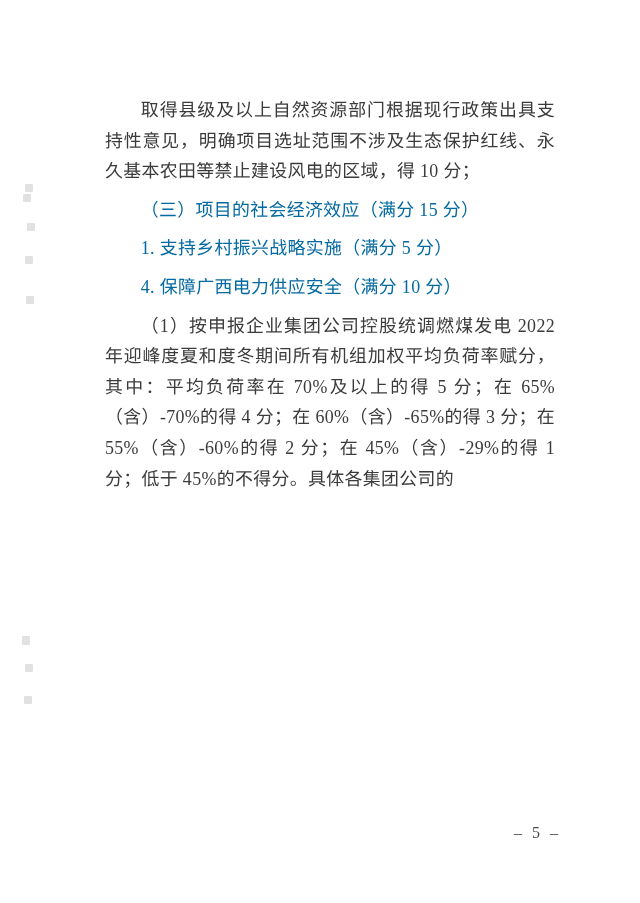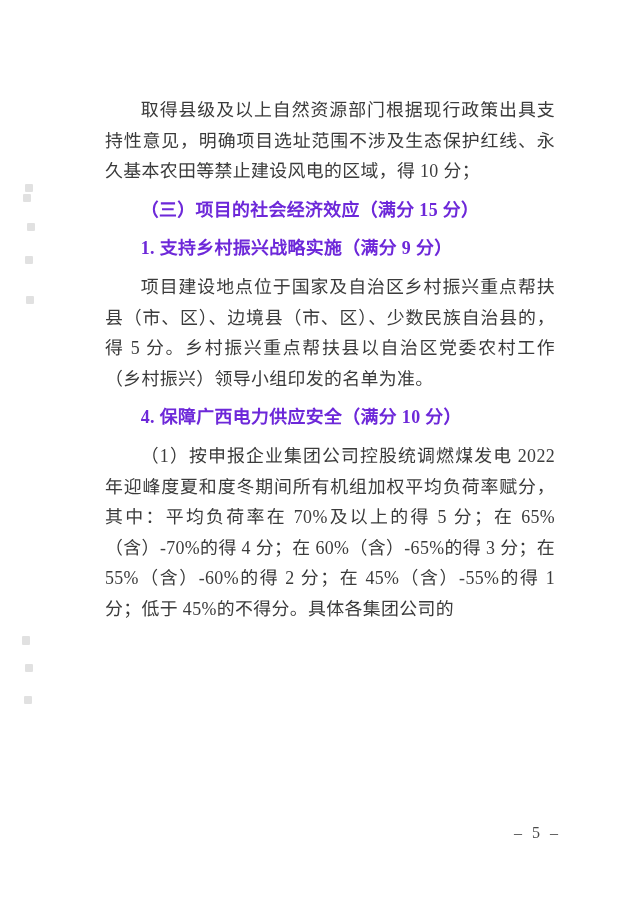--- a/index.html
+++ b/index.html
@@ -27,22 +27,22 @@
     text-justify: inter-ideograph;
     letter-spacing: 0.02em;
     word-break: break-all;
   }
   .body-para {
     text-indent: 2em;
     color: #3b3b3b;
   }
   .heading-para {
     text-indent: 2em;
-    font-weight: bold;
-    color: #6d28d9;
+    font-weight: normal;
+    color: #0369a1;
   }
   .page-number {
     position: absolute;
     top: 812px;
     right: 83px;
     font-size: 16px;
     letter-spacing: 3px;
     color: #4a4a4a;
   }
   .scan-artifacts i {
@@ -74,21 +74,20 @@
     <i class="a4"></i>
     <i class="a5"></i>
     <i class="a6"></i>
     <i class="a7"></i>
     <i class="a8"></i>
   </div>
 
   <main class="content">
     <p class="body-para">取得县级及以上自然资源部门根据现行政策出具支持性意见，明确项目选址范围不涉及生态保护红线、永久基本农田等禁止建设风电的区域，得 10 分；</p>
     <p class="heading-para">（三）项目的社会经济效应（满分 15 分）</p>
-    <p class="heading-para">1. 支持乡村振兴战略实施（满分 9 分）</p>
-    <p class="body-para">项目建设地点位于国家及自治区乡村振兴重点帮扶县（市、区）、边境县（市、区）、少数民族自治县的，得 5 分。乡村振兴重点帮扶县以自治区党委农村工作（乡村振兴）领导小组印发的名单为准。</p>
+    <p class="heading-para">1. 支持乡村振兴战略实施（满分 5 分）</p>
     <p class="heading-para">4. 保障广西电力供应安全（满分 10 分）</p>
-    <p class="body-para">（1）按申报企业集团公司控股统调燃煤发电 2022 年迎峰度夏和度冬期间所有机组加权平均负荷率赋分，其中：平均负荷率在 70%及以上的得 5 分；在 65%（含）-70%的得 4 分；在 60%（含）-65%的得 3 分；在 55%（含）-60%的得 2 分；在 45%（含）-55%的得 1 分；低于 45%的不得分。具体各集团公司的</p>
+    <p class="body-para">（1）按申报企业集团公司控股统调燃煤发电 2022 年迎峰度夏和度冬期间所有机组加权平均负荷率赋分，其中：平均负荷率在 70%及以上的得 5 分；在 65%（含）-70%的得 4 分；在 60%（含）-65%的得 3 分；在 55%（含）-60%的得 2 分；在 45%（含）-29%的得 1 分；低于 45%的不得分。具体各集团公司的</p>
   </main>
 
   <div class="page-number">– 5 –</div>
 
 </div>
 
 </body></html>

